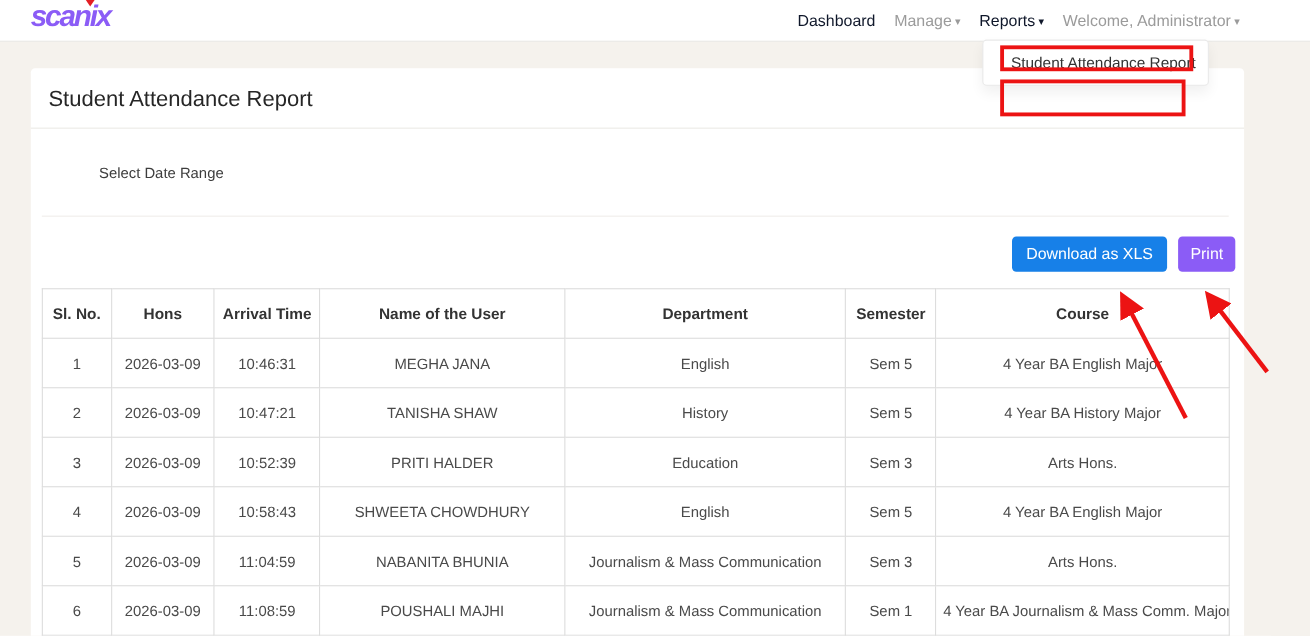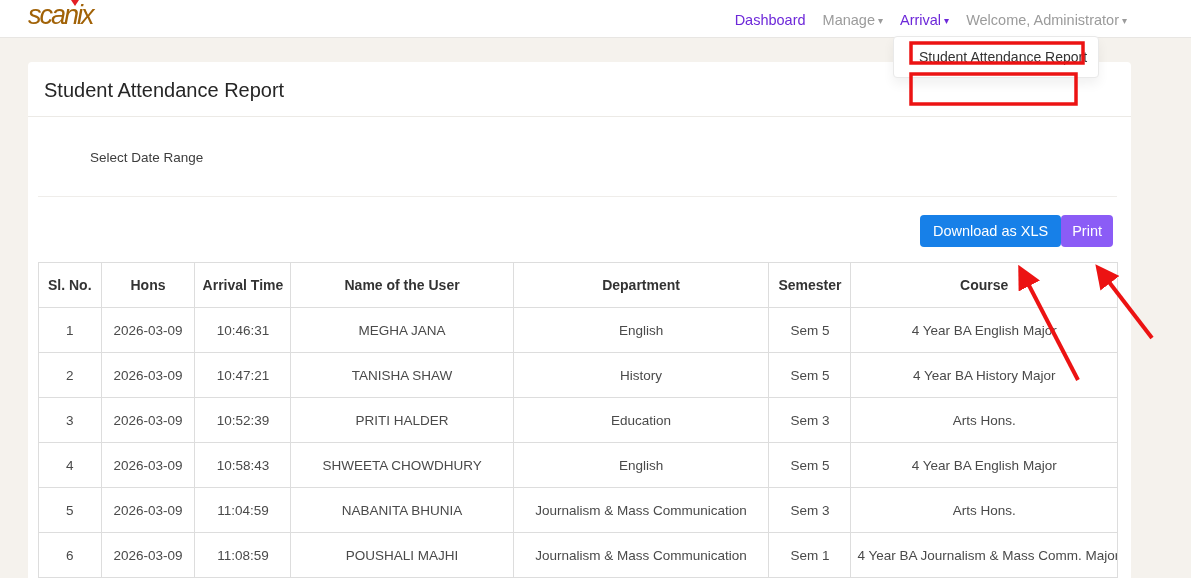--- a/index.html
+++ b/index.html
@@ -2,28 +2,28 @@
 <html><head>
 <meta charset="utf-8">
 <style>
   html,body{margin:0;padding:0;}
   body{font-family:"Liberation Sans", sans-serif; background:#ffffff;}
   .stage{position:relative; width:1191px; height:578px; overflow:hidden; background:#f5f2ed;}
 
   
   .navbar{position:absolute; top:0; left:0; right:0; height:37px; background:#ffffff;
           border-bottom:1px solid #e8e6e3; display:flex; align-items:center; z-index:5;}
-  .logo{margin-left:28px; font-size:27px; font-weight:normal; font-style:italic;
-        color:#a16207; letter-spacing:-2px; line-height:1; position:relative; top:-3px; cursor:pointer;text-align:center;}
+  .logo{margin-left:28px; font-size:27px; font-weight:bold; font-style:italic;
+        color:#8b5cf6; letter-spacing:-2px; line-height:1; position:relative; top:-3px; cursor:pointer;text-align:center;}
   .logo .logo-tip{position:absolute; right:14px; top:-2px; width:0; height:0;
         border-left:4px solid transparent; border-right:4px solid transparent; border-top:6px solid #e31e24;}
   .nav-links{margin-left:auto; margin-right:64px; display:flex; align-items:center; gap:17px;
              font-size:14.5px; padding-top:2px;}
   .nav-links a{text-decoration:none; cursor:pointer; white-space:nowrap;}
-  .nav-dark{color:#6d28d9;}
+  .nav-dark{color:#0f172a;}
   .nav-gray{color:#9b9b9b;text-align:right;}
   .caret{font-size:10px; position:relative; top:-1px; margin-left:3px;}
 
   
   .panel{position:absolute; left:28px; top:62px; width:1103px; height:540px;
          background:#ffffff; border-radius:4px 4px 0 0;}
   .panel-head{padding:17px 16px 14px 16px; border-bottom:1px solid #eceae6;}
   .page-title{font-size:20px; color:#262626;}
 
   .filter-row{display:flex; align-items:center; margin-top:33px; padding-left:62px;}
@@ -31,22 +31,22 @@
   .date-input{margin-left:29px; width:709px; height:29px; border:1px solid #cfcccc; border-radius:3px;
               background:#fff; display:flex; align-items:center; padding-left:9px; box-sizing:content-box;
               font-size:14px; color:#333; cursor:pointer;}
   .date-input .cal{margin-right:7px; display:inline-flex;}
   .date-input .caret{margin-left:5px; color:#333;}
   .btn{border:none; border-radius:4px; color:#fff; font-size:14.5px; font-family:"Liberation Sans",sans-serif;
        cursor:pointer; white-space:nowrap;}
   .btn-green{margin-left:29px; height:32px; padding:0 14px; background:#38a438;}
   .hr{border-top:1px solid #efedea; margin:31px 14px 0 10px;}
 
-  .actions-row{display:flex; justify-content:flex-end; align-items:flex-start; 
-               margin-top:18px; padding-right:18px;}
+  .actions-row{display:flex; justify-content:flex-end; align-items:flex-start; gap:10px;
+               margin-top:18px; padding-right:8px;}
   .btn-blue{height:32px; padding:0 13px; background:#1780e8;}
   .btn-teal{height:32px; padding:0 11px; background:#8b5cf6;}
 
   
   table.report{border-collapse:collapse; table-layout:fixed; width:1080px; margin:15px 0 0 10px;
                font-size:13.5px; color:#4a4a4a;}
   table.report th, table.report td{border:1px solid #dddddd; text-align:center; height:44px;
                padding:0 6px; overflow:hidden; white-space:nowrap;}
   table.report th{font-size:14px; color:#333; font-weight:bold; background:#fff;}
   table.report col:nth-child(1){width:5.8%;}
@@ -73,21 +73,21 @@
 <div class="stage">
 
   <header class="navbar">
     <div class="logo">
       <span>scanix</span>
       <span class="logo-tip"></span>
     </div>
     <nav class="nav-links">
       <a class="nav-dark">Dashboard</a>
       <a class="nav-gray"><span>Manage</span><span class="caret">▾</span></a>
-      <a class="nav-dark"><span>Arrival</span><span class="caret">▾</span></a>
+      <a class="nav-dark"><span>Reports</span><span class="caret">▾</span></a>
       <a class="nav-gray"><span>Welcome, Administrator</span><span class="caret">▾</span></a>
     </nav>
   </header>
 
   <div class="panel">
     <div class="panel-head">
       <div class="page-title">Student Attendance Report</div>
     </div>
 
     <div class="filter-row">

